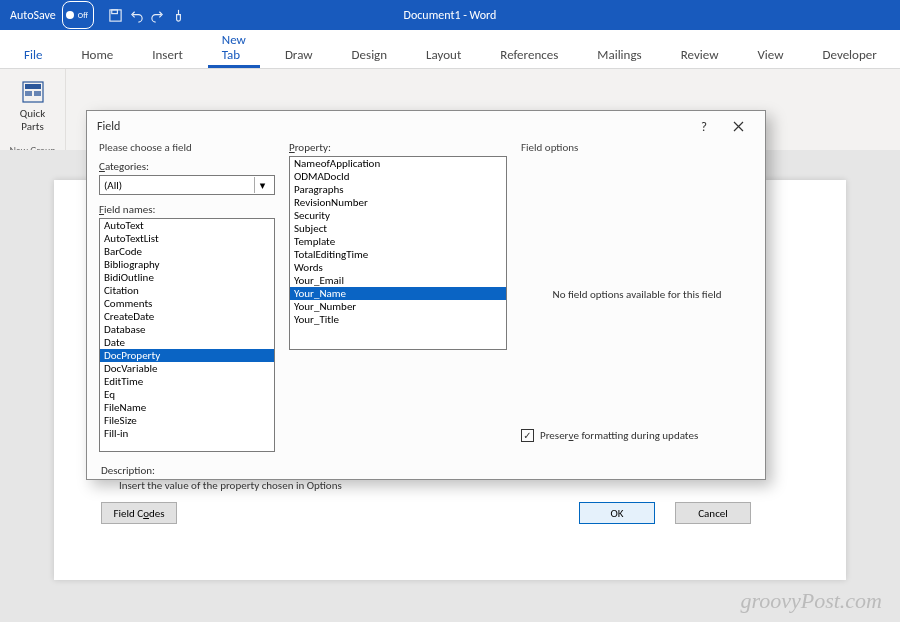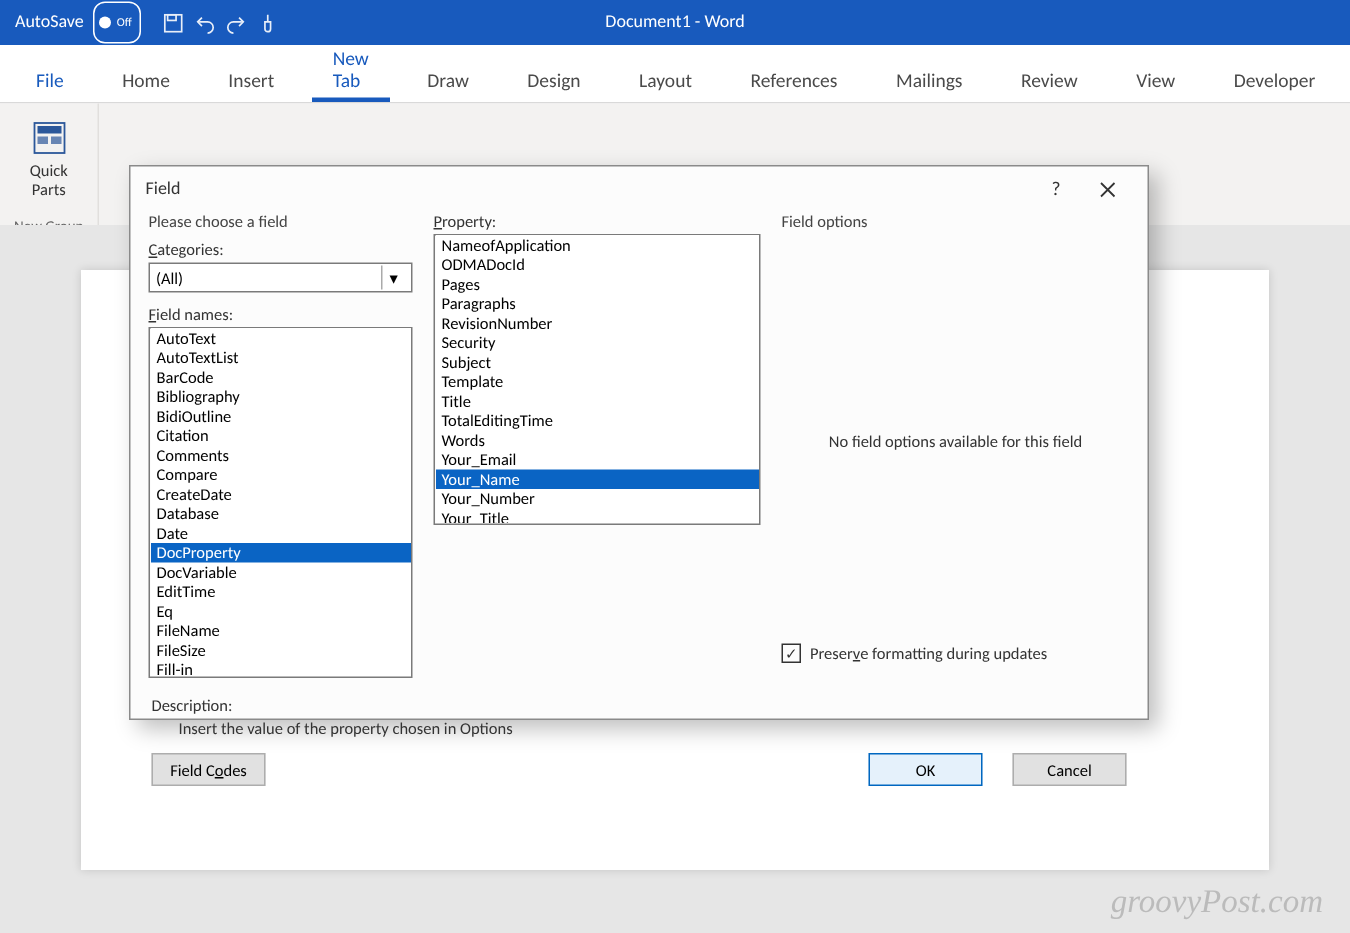--- a/index.html
+++ b/index.html
@@ -150,46 +150,43 @@
       </div>
       <div class="lbl" style="margin-top:8px"><u>F</u>ield names:</div>
       <div class="listbox" id="fieldnames-list">
           <div class="item">AutoText</div>
           <div class="item">AutoTextList</div>
           <div class="item">BarCode</div>
           <div class="item">Bibliography</div>
           <div class="item">BidiOutline</div>
           <div class="item">Citation</div>
           <div class="item">Comments</div>
-          <div class="item">Compare</div>
           <div class="item">CreateDate</div>
           <div class="item">Database</div>
           <div class="item">Date</div>
           <div class="item sel">DocProperty</div>
           <div class="item">DocVariable</div>
           <div class="item">EditTime</div>
           <div class="item">Eq</div>
           <div class="item">FileName</div>
           <div class="item">FileSize</div>
           <div class="item">Fill-in</div>
         </div>
     </div>
 
     <div class="col col2">
       <div class="lbl"><u>P</u>roperty:</div>
       <div class="listbox" id="property-list">
           <div class="item">NameofApplication</div>
           <div class="item">ODMADocId</div>
-          <div class="item">Pages</div>
           <div class="item">Paragraphs</div>
           <div class="item">RevisionNumber</div>
           <div class="item">Security</div>
           <div class="item">Subject</div>
           <div class="item">Template</div>
-          <div class="item">Title</div>
           <div class="item">TotalEditingTime</div>
           <div class="item">Words</div>
           <div class="item">Your_Email</div>
           <div class="item sel">Your_Name</div>
           <div class="item">Your_Number</div>
           <div class="item">Your_Title</div>
         </div>
     </div>
 
     <div class="col col3">

